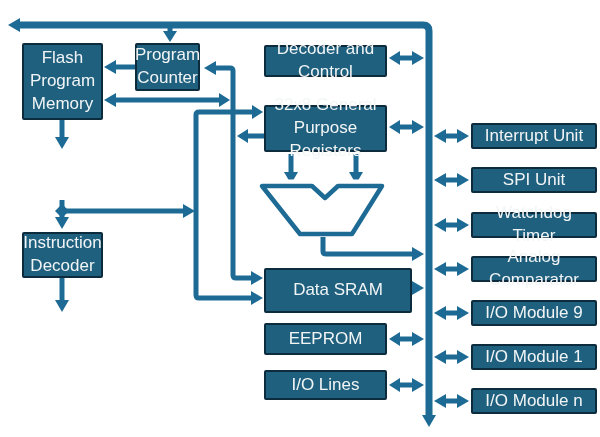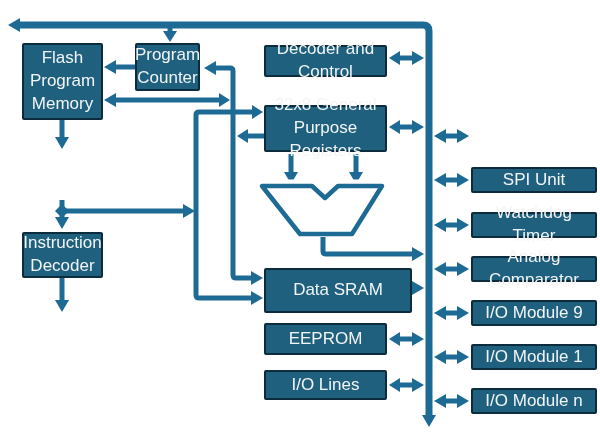--- a/index.html
+++ b/index.html
@@ -184,20 +184,21 @@
 
 
   <div class="box" style="left:22px;top:232px;width:81px;height:46px">Instruction Decoder</div>
 
   <div class="box" style="left:264px;top:268px;width:148px;height:45px">Data SRAM</div>
 
   <div class="box" style="left:264px;top:323px;width:123px;height:32px">EEPROM</div>
 
   <div class="box" style="left:264px;top:370px;width:123px;height:30px">I/O Lines</div>
 
+  <div class="box" style="left:471px;top:123px;width:126px;height:26px">Interrupt Unit</div>
 
   <div class="box" style="left:471px;top:167px;width:126px;height:26px">SPI Unit</div>
 
   <div class="box" style="left:471px;top:212px;width:126px;height:26px">Watchdog Timer</div>
 
   <div class="box" style="left:471px;top:256px;width:126px;height:26px">Analog Comparator</div>
 
   <div class="box" style="left:471px;top:300px;width:126px;height:26px">I/O Module 9</div>
 
   <div class="box" style="left:471px;top:344px;width:126px;height:26px">I/O Module 1</div>

